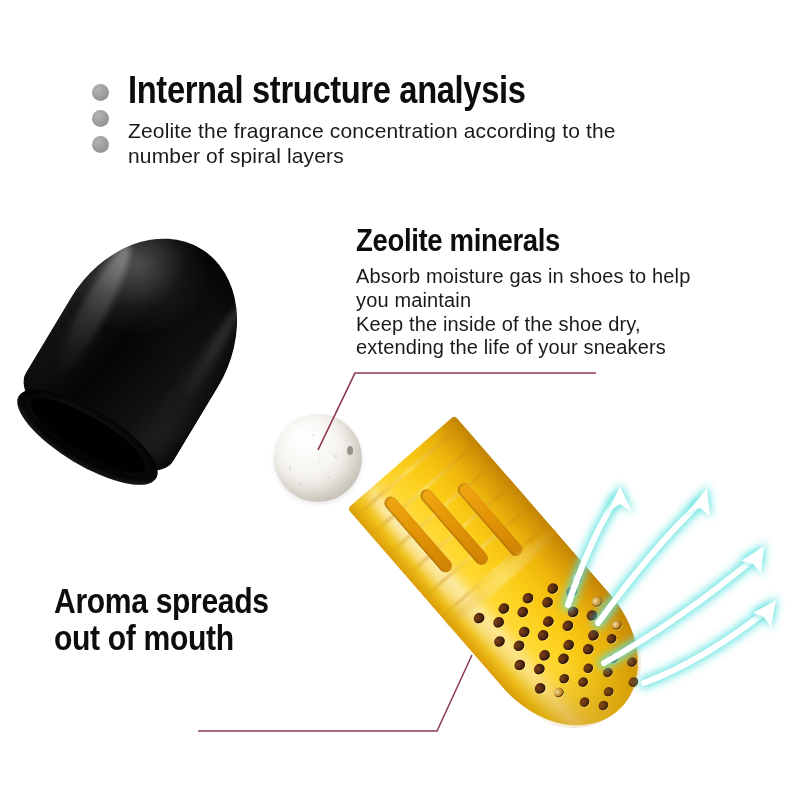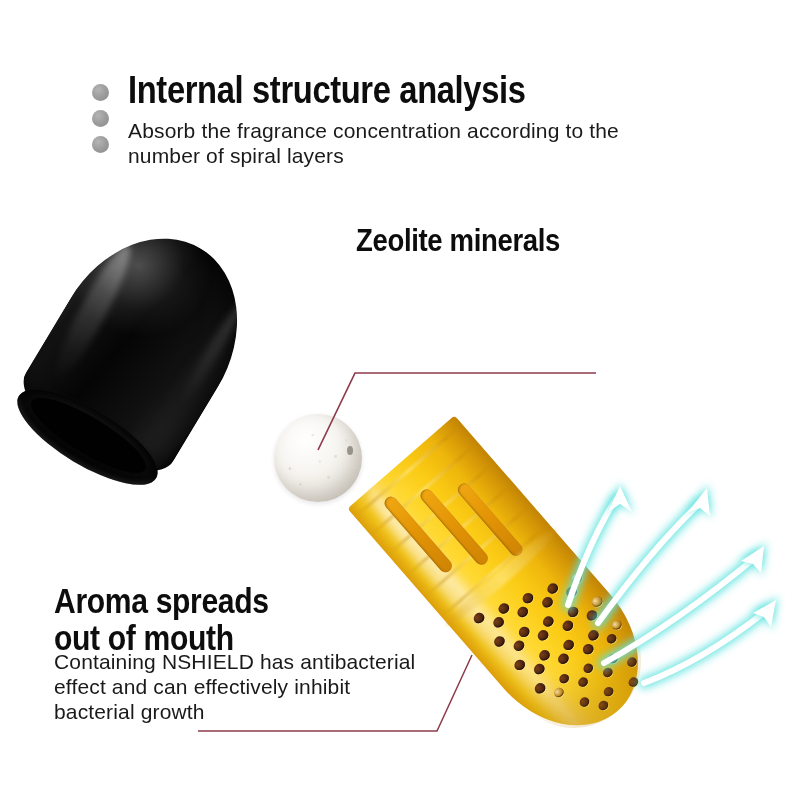--- a/index.html
+++ b/index.html
@@ -300,30 +300,31 @@
 
 <div id="canvas">
 
   <div class="bullet-col">
     <div class="bullet-dot"></div>
     <div class="bullet-dot"></div>
     <div class="bullet-dot"></div>
   </div>
 
   <div class="heading" id="title-heading">Internal structure analysis</div>
-  <div class="body-text" id="title-body">Absorb the fragrance concentration according to the
+  <div class="body-text" id="title-body">Zeolite the fragrance concentration according to the
 number of spiral layers</div>
 
   <div class="heading" id="zeolite-heading">Zeolite minerals</div>
+  <div class="body-text" id="zeolite-body">Absorb moisture gas in shoes to help
+you maintain
+Keep the inside of the shoe dry,
+extending the life of your sneakers</div>
 
   <div class="heading" id="aroma-heading" style="white-space: pre-line;">Aroma spreads
 out of mouth</div>
-  <div class="body-text" id="aroma-body">Containing NSHIELD has antibacterial
-effect and can effectively inhibit
-bacterial growth</div>
 
   <div id="black-cap">
     <div class="cap-body"></div>
     <div class="cap-gloss"></div>
     <div class="cap-gloss-right"></div>
     <div class="cap-rim"></div>
     <div class="cap-rim-inner"></div>
   </div>
 
   <div id="zeolite-ball">

